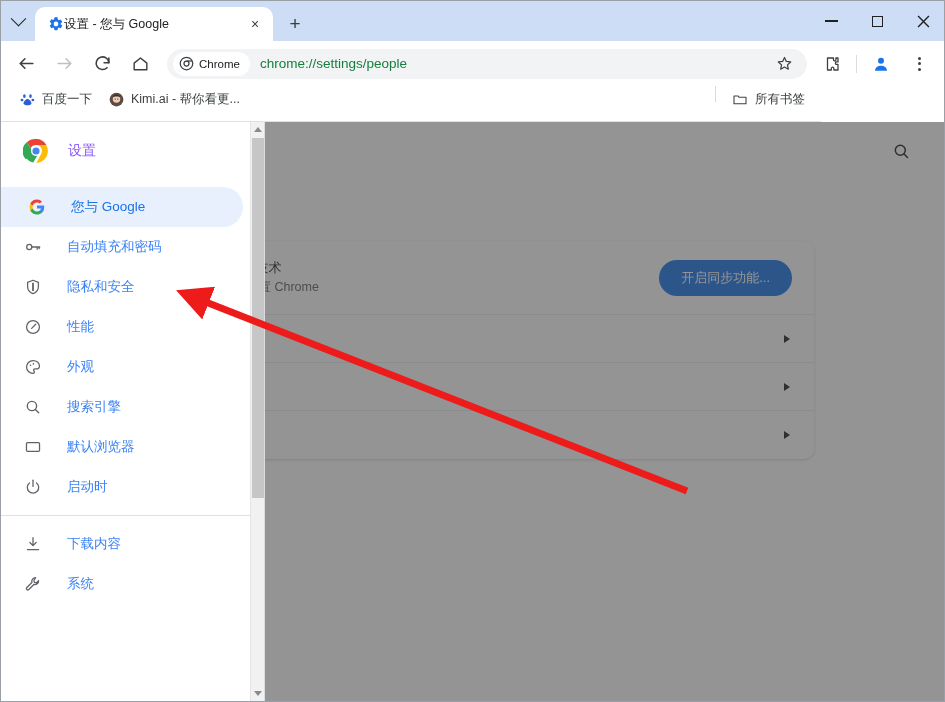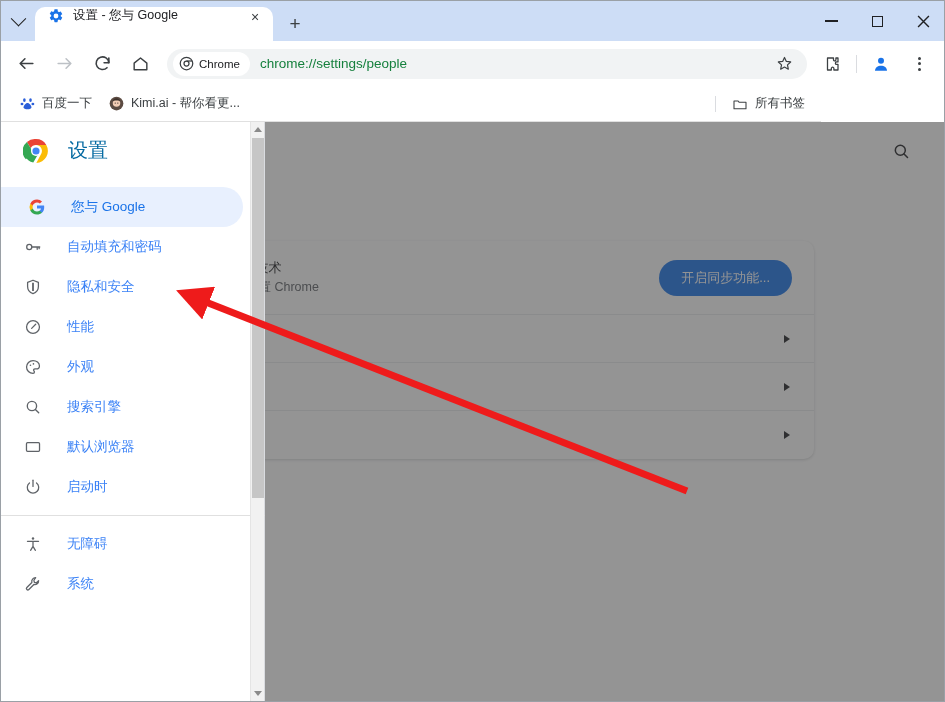--- a/index.html
+++ b/index.html
@@ -33,23 +33,22 @@
     border-right: 1.8px solid #1f1f1f;
     border-bottom: 1.8px solid #1f1f1f;
     transform: rotate(45deg) translate(-2px,-2px);
   }
   .tab {
     position: relative;
     height: 34px;
     width: 238px;
     background: #ffffff;
     border-radius: 10px 10px 0 0;
-    display: flex; 
+    display: flex; align-items: center;
     padding: 0 8px 0 12px;
-    gap: 9px;
   }
   .tab-favicon {
     width: 17px; height: 17px;
     flex: 0 0 17px;
     display: flex; align-items: center; justify-content: center;
   }
   .tab-title {
     flex: 1 1 auto;
     font-size: 12.5px;
     color: #202124;
@@ -145,21 +144,21 @@
     display: flex; flex-direction: column; gap: 2.5px; align-items: center;
   }
   .dots i { width: 3px; height: 3px; border-radius: 50%; background: #3c4043; display: block; }
 
   
   #bookmarks {
     position: absolute; left: 0; top: 85px;
     width: 820px; height: 36px;
     background: #ffffff;
     border-bottom: 1px solid #e0e0e0;
-    display: flex; align-items: center;
+    display: flex; 
     padding: 0 8px 0 10px;
   }
   .bm {
     height: 26px;
     display: flex; align-items: center; gap: 7px;
     padding: 0 8px;
     border-radius: 6px;
     font-size: 12.5px;
     color: #3c4043;
     flex: 0 0 auto;
@@ -245,21 +244,21 @@
     background: #ffffff;
     border-right: 1px solid #dadce0;
     z-index: 5;
   }
   #sb-header {
     height: 57px;
     display: flex; align-items: center;
     padding-left: 22px; gap: 19px;
   }
   #sb-header .logo { width: 26px; height: 26px; flex: 0 0 26px; }
-  #sb-title { font-size: 20px; color: #0369a1; }
+  #sb-title { font-size: 14px; color: #8b5cf6; }
   #sb-scroll {
     position: absolute; left: 0; top: 57px;
     width: 264px; height: 522px;
     overflow: hidden;
   }
   .sb-group { padding-top: 8px; }
   .sb-group + .sb-group {
     border-top: 1px solid #e0e0e0;
     margin-top: 8px;
   }
@@ -601,30 +600,29 @@
                 <path d="M7.3 6.6a7.6 7.6 0 1 0 9.4 0" stroke-linecap="round"></path>
                 <path d="M12 3v8.2" stroke-linecap="round"></path>
               </svg>
             </span>
             <span>启动时</span>
           </div>
         </div>
 
         <div class="sb-group">
 
-
-          <div class="sb-item">
-            <span class="sb-ico">
-              <svg width="18" height="18" viewBox="0 0 24 24" fill="none" stroke="#5f6368" stroke-width="1.7">
-                <circle cx="12" cy="4.6" r="1.6" fill="#5f6368" stroke="none"></circle>
-                <path d="M4.6 8.4h14.8M12 8.8v6.4M12 15.2 8.8 20.4M12 15.2l3.2 5.2" stroke-linecap="round"></path>
-              </svg>
-            </span>
-            <span>无障碍</span>
-          </div>
+          <div class="sb-item">
+            <span class="sb-ico">
+              <svg width="18" height="18" viewBox="0 0 24 24" fill="none" stroke="#5f6368" stroke-width="1.7">
+                <path d="M12 3.6v10.2M7.8 10l4.2 4.2L16.2 10M4.6 19.6h14.8" stroke-linecap="round" stroke-linejoin="round"></path>
+              </svg>
+            </span>
+            <span>下载内容</span>
+          </div>
+
 
           <div class="sb-item">
             <span class="sb-ico">
               <svg width="18" height="18" viewBox="0 0 24 24" fill="none" stroke="#5f6368" stroke-width="1.7">
                 <path d="M15.6 3.6a5 5 0 0 0-5.1 6.3L3.8 16.6a1.9 1.9 0 0 0 2.7 2.7l6.7-6.7a5 5 0 0 0 6.3-5.1l-2.9 2.9-2.8-.6-.6-2.8z" stroke-linejoin="round"></path>
               </svg>
             </span>
             <span>系统</span>
           </div>
         </div>

